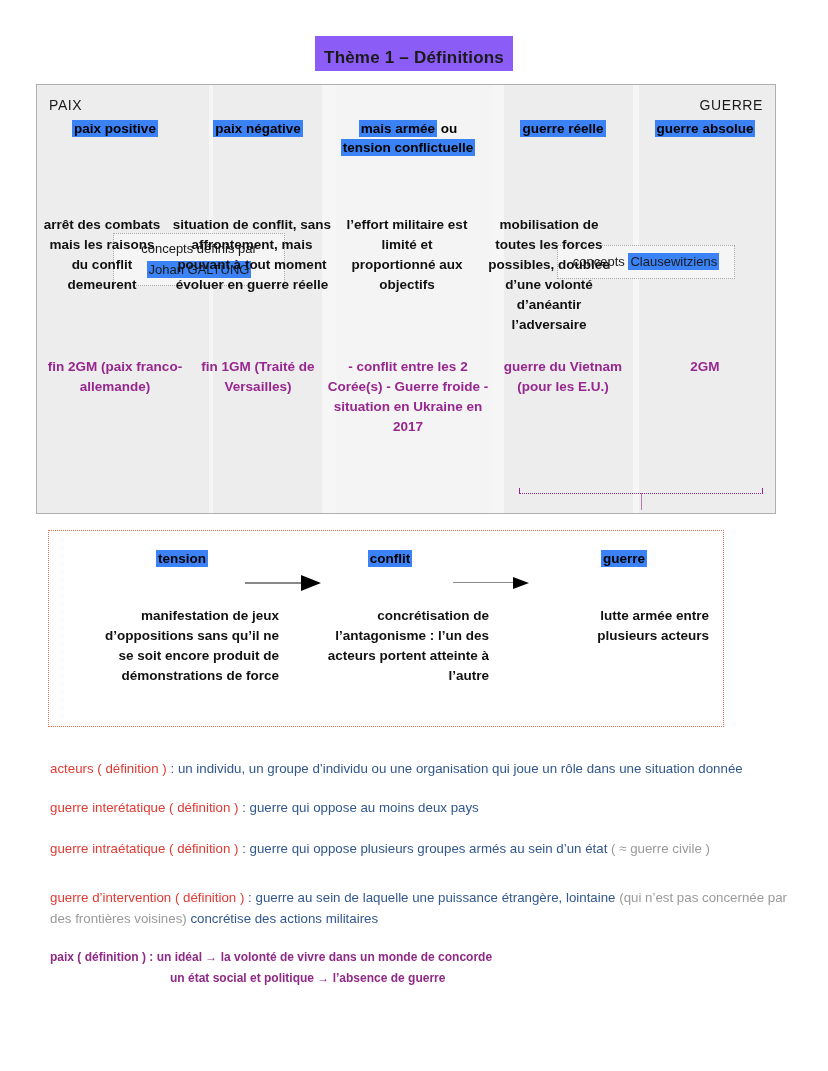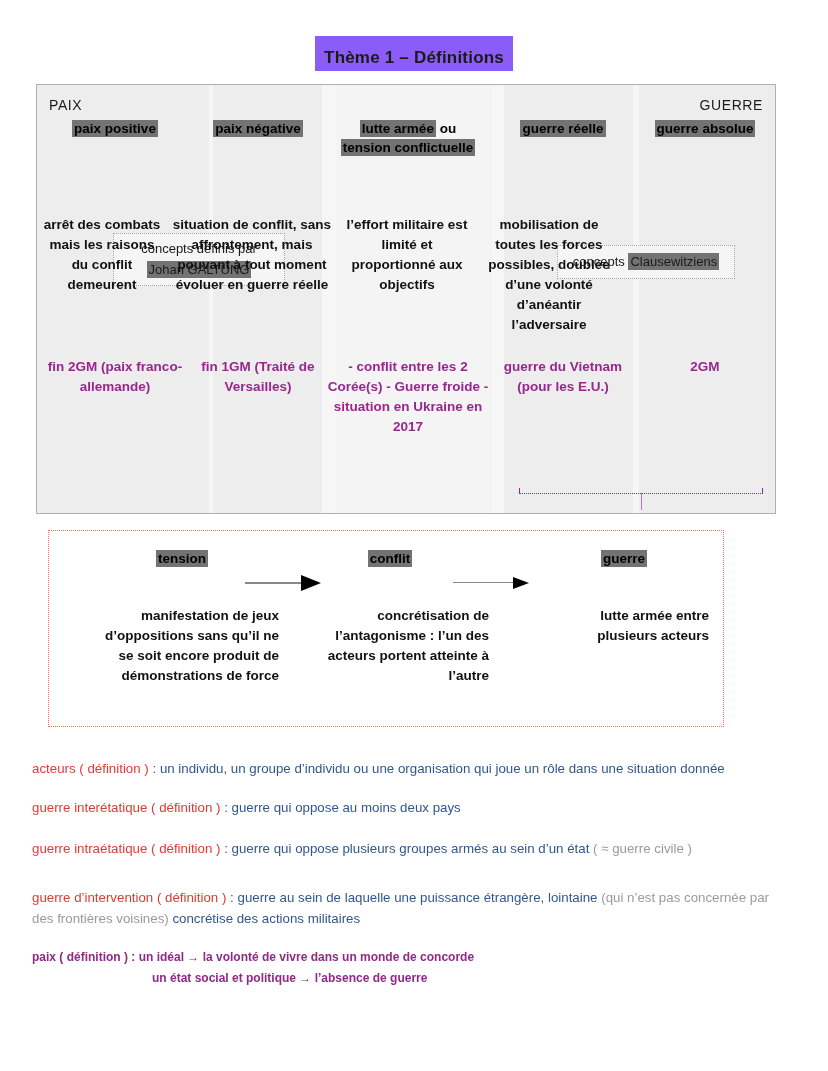--- a/index.html
+++ b/index.html
@@ -84,21 +84,21 @@
   .col.c3 { flex: 0 0 170px; }
   .col.c4 { flex: 0 0 140px; }
   .col.c5 { flex: 0 0 144px; }
 
   .term {
     font-size: 13.5px;
     font-weight: bold;
     line-height: 19px;
     color: #000;
   }
-  .hl { background: #737373; padding: 1px 2px; }
+  .hl { background: #3b82f6; padding: 1px 2px; }
 
   
   .concept-box {
     position: absolute;
     border: 1px dotted #a8a8a8;
     background: #f5f5f5;
     font-size: 13px;
     line-height: 21px;
     text-align: center;
     color: #1a1a1a;
@@ -239,21 +239,21 @@
     text-align: right;
     color: #111;
   }
   .p-desc.d1 { left: 38px;  width: 192px; }
   .p-desc.d2 { left: 268px; width: 172px; }
   .p-desc.d3 { left: 492px; width: 168px; }
 
   
   .definitions {
     position: absolute;
-    left: 32px;
+    left: 50px;
     top: 758px;
     width: 760px;
   }
   .def {
     font-size: 13.3px;
     line-height: 21px;
     margin-bottom: 13px;
   }
   .def .term-red {
     color: #e03a33;
@@ -304,21 +304,21 @@
         <span class="hl">paix positive</span>
       </div>
     </div>
     <div class="col c2">
       <div class="term">
         <span class="hl">paix négative</span>
       </div>
     </div>
     <div class="col c3">
       <div class="term">
-        <span class="hl">lutte armée</span><span> ou</span><br>
+        <span class="hl">mais armée</span><span> ou</span><br>
         <span class="hl">tension conflictuelle</span>
       </div>
     </div>
     <div class="col c4">
       <div class="term">
         <span class="hl">guerre réelle</span>
       </div>
     </div>
     <div class="col c5">
       <div class="term">

